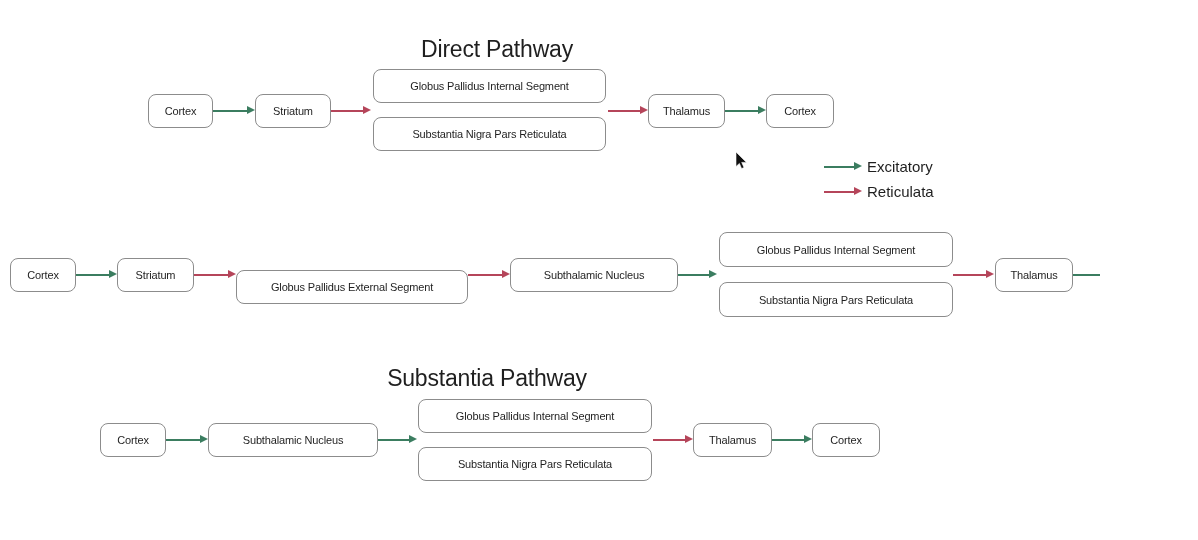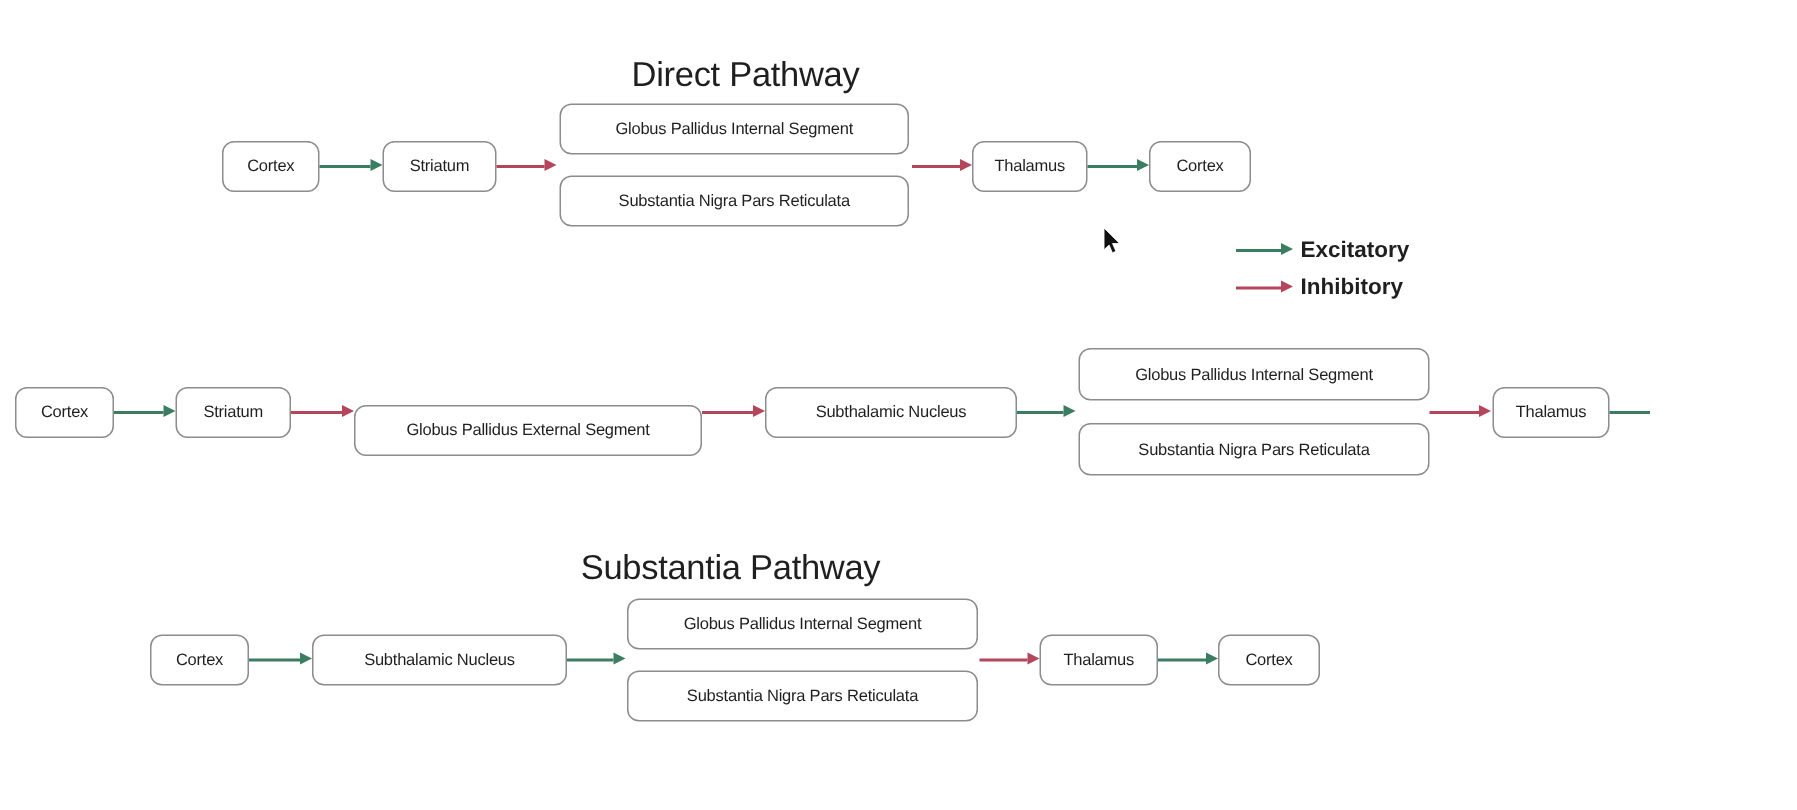--- a/index.html
+++ b/index.html
@@ -53,21 +53,20 @@
   .arrow.ex{background:var(--excitatory,#3b7d60);}
   .arrow.ex::after{border-left-color:var(--excitatory,#3b7d60);}
   .arrow.in{background:var(--inhibitory,#b5455a);}
   .arrow.in::after{border-left-color:var(--inhibitory,#b5455a);}
   .legend-label{
     position:absolute;
     font-size:15px;
     line-height:16px;
     color:var(--ink,#1f1f1f);
     white-space:nowrap;
-    font-weight:bold;
   }
   .cursor{position:absolute;}
 </style>
 </head>
 <body>
 
 <div class="stage">
 
   <div class="pathway-title" style="left:347px;top:36px;">Direct Pathway</div>
 
@@ -78,21 +77,21 @@
   <div class="node" style="left:373px;top:69px;width:233px;">Globus Pallidus Internal Segment</div>
   <div class="node" style="left:373px;top:117px;width:233px;">Substantia Nigra Pars Reticulata</div>
   <div class="arrow in" style="left:608px;top:110px;width:32px;"></div>
   <div class="node" style="left:648px;top:94px;width:77px;">Thalamus</div>
   <div class="arrow ex" style="left:725px;top:110px;width:33px;"></div>
   <div class="node" style="left:766px;top:94px;width:68px;">Cortex</div>
 
   <div class="arrow ex" style="left:824px;top:166px;width:30px;"></div>
   <div class="legend-label" style="left:867px;top:159px;">Excitatory</div>
   <div class="arrow in" style="left:824px;top:191px;width:30px;"></div>
-  <div class="legend-label" style="left:867px;top:184px;">Inhibitory</div>
+  <div class="legend-label" style="left:867px;top:184px;">Reticulata</div>
 
   <svg class="cursor" style="left:735px;top:152px;" width="13" height="19" viewBox="0 0 13 19">
     <polygon points="1,0 1,14.5 4.4,11.4 6.6,16.6 9,15.5 6.7,10.4 11.5,10.4" fill="#111" stroke="#fff" stroke-width="0.6"></polygon>
   </svg>
 
 
   <div class="node" style="left:10px;top:258px;width:66px;">Cortex</div>
   <div class="arrow ex" style="left:76px;top:274px;width:33px;"></div>
   <div class="node" style="left:117px;top:258px;width:77px;">Striatum</div>
   <div class="arrow in" style="left:194px;top:274px;width:34px;"></div>

